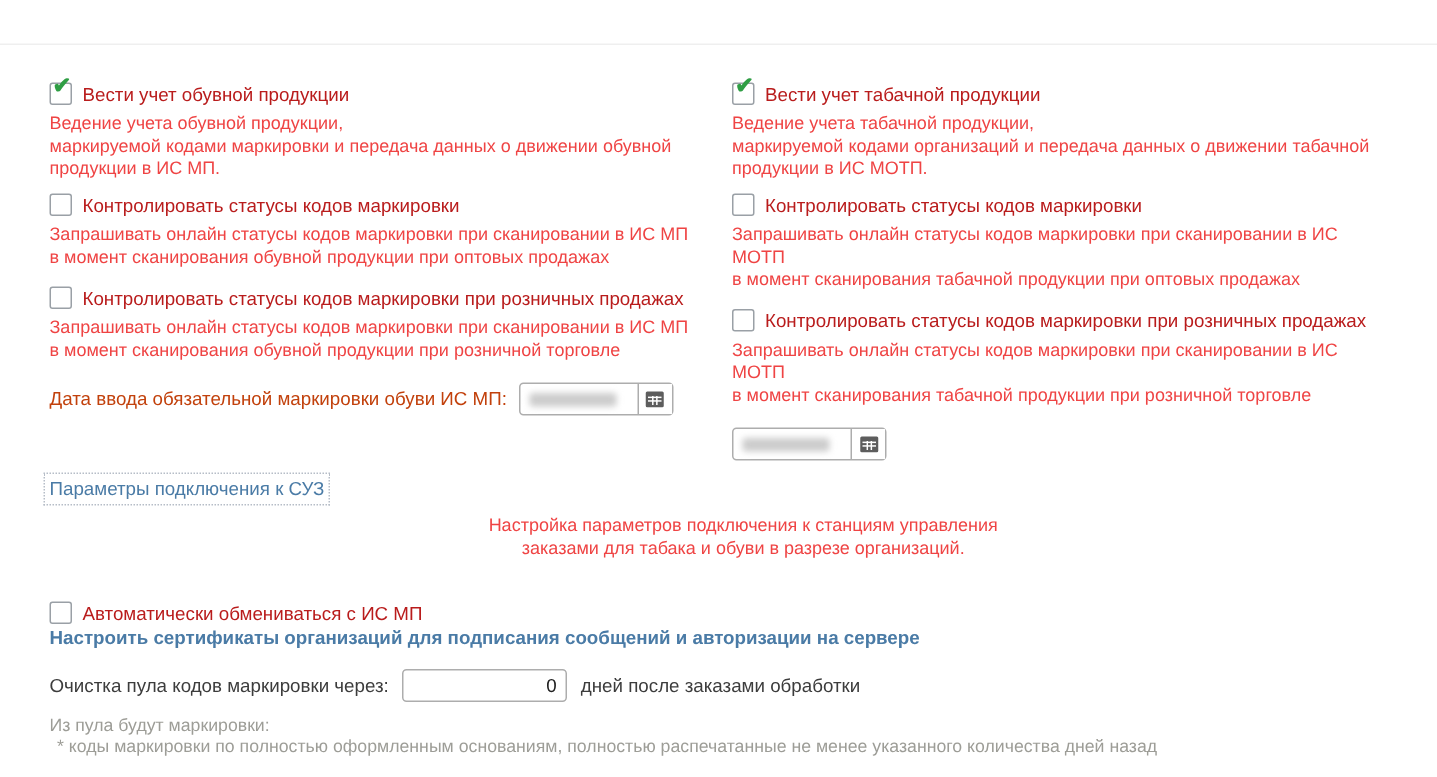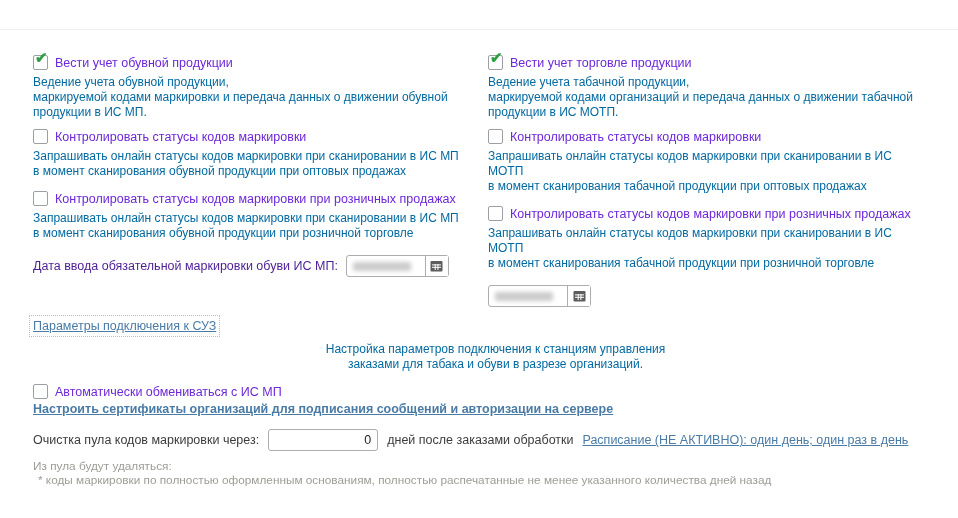--- a/index.html
+++ b/index.html
@@ -15,74 +15,74 @@
     width: 958px; height: 1px; background: #efefef;
   }
   .content { padding: 55px 0 0 33px; }
 
   .grid { display: grid; grid-template-columns: 455px 437px; }
 
   .check-row {
     display: flex; align-items: center; gap: 7px;
     margin-bottom: 5px; cursor: default;
   }
-  .opt-label { font-size: 12.5px; color: #6d28d9; }
+  .opt-label { font-size: 12.5px; color: #b91c1c; }
 
   .checkbox {
     width: 15px; height: 15px; flex: none;
     border: 1px solid #9aa0a6; border-radius: 2px;
     background: #fff; position: relative; box-sizing: border-box;
   }
   .checkbox .mark {
     display: none; position: absolute; left: 1px; top: -6px;
     color: #2f9e44; font-size: 15px; font-weight: bold; line-height: 15px;
   }
   .checkbox.on .mark { display: block; }
 
   .desc {
-    font-size: 12px; line-height: 15px; color: #0369a1;
+    font-size: 12px; line-height: 15px; color: #ef4444;
     white-space: pre-line; margin: 0 0 9px 0;
   }
   .desc.tight { margin-bottom: 12px; }
 
   .date-row {
     display: flex; align-items: center; gap: 8px;
-    margin-top: 14px; font-size: 12.5px; color: #4c1d95;
+    margin-top: 14px; font-size: 12.5px; color: #c2410c;
   }
   .field {
     display: flex; align-items: stretch; height: 22px;
     border: 1px solid #adadad; border-radius: 3px;
     background: #fff; box-sizing: border-box;
   }
   .field .val { width: 78px; position: relative; }
   .field .val .blurred {
     position: absolute; left: 6px; top: 6px;
     width: 58px; height: 9px; background: #cccccc;
     border-radius: 2px; filter: blur(2px);
   }
   .field .btn {
     width: 22px; border-left: 1px solid #adadad;
     display: flex; align-items: center; justify-content: center;
     background: #fff; cursor: pointer;
   }
 
   a.link, .link {
-    color: #4a7ba6; text-decoration: underline;
+    color: #4a7ba6; 
     font-size: 12.5px; cursor: pointer;
   }
   .suz-link {
     display: inline-block; margin-top: 12px;
     outline: 1px dotted #b6bdc7; outline-offset: 3px;
   }
   .suz-desc { margin-top: 8px; margin-bottom: 0; text-align: center; }
 
   .auto-row {
     display: flex; align-items: flex-start; gap: 14px; margin-top: 10px;
   }
-  .auto-row .check-row { margin-bottom: 0; margin-top: 2px; }
+  .auto-row .check-row { margin-bottom: 0; margin-top: 18px; }
   .schedule-link { white-space: pre-line; line-height: 17px; display: inline-block; }
 
   .cert-link {
     display: inline-block; font-weight: bold;
   }
 
   .pool-row {
     display: flex; align-items: center; gap: 9px;
     margin-top: 12px; font-size: 12.5px; color: #3c3c3c;
   }
@@ -150,21 +150,21 @@
           </span>
         </span>
       </div>
     </div>
 
     <div>
       <div class="check-row">
         <span class="checkbox on">
             <span class="mark">✔</span>
           </span>
-        <span class="opt-label">Вести учет торговле продукции</span>
+        <span class="opt-label">Вести учет табачной продукции</span>
       </div>
       <div class="desc">Ведение учета табачной продукции,
 маркируемой кодами организаций и передача данных о движении табачной
 продукции в ИС МОТП.</div>
 
       <div class="check-row">
         <span class="checkbox"></span>
         <span class="opt-label">Контролировать статусы кодов маркировки</span>
       </div>
       <div class="desc tight">Запрашивать онлайн статусы кодов маркировки при сканировании в ИС МОТП
@@ -210,23 +210,22 @@
   </div>
 
   
   <a class="link cert-link">Настроить сертификаты организаций для подписания сообщений и авторизации на сервере</a>
 
   
   <div class="pool-row">
     <span>Очистка пула кодов маркировки через:</span>
     <span class="num-input">0</span>
     <span>дней после заказами обработки</span>
-    <a class="link">Расписание (НЕ АКТИВНО): один день; один раз в день</a>
   </div>
 
   
   <div class="footnotes">
-    <div>Из пула будут удаляться:</div>
+    <div>Из пула будут маркировки:</div>
     <div class="starred">* коды маркировки по полностью оформленным основаниям, полностью распечатанные не менее указанного количества дней назад</div>
 
   </div>
 
 </div>
 
 </body></html>

